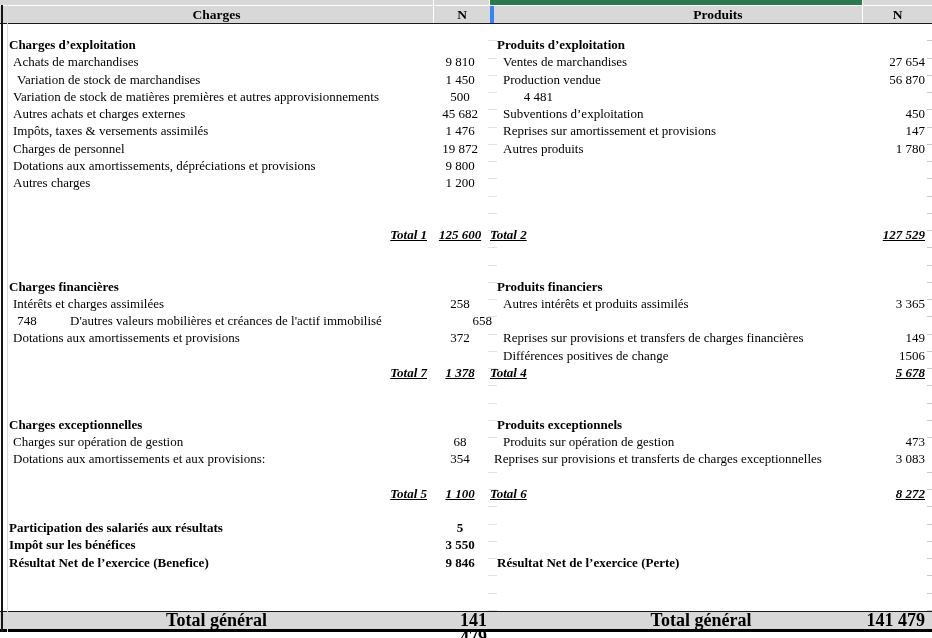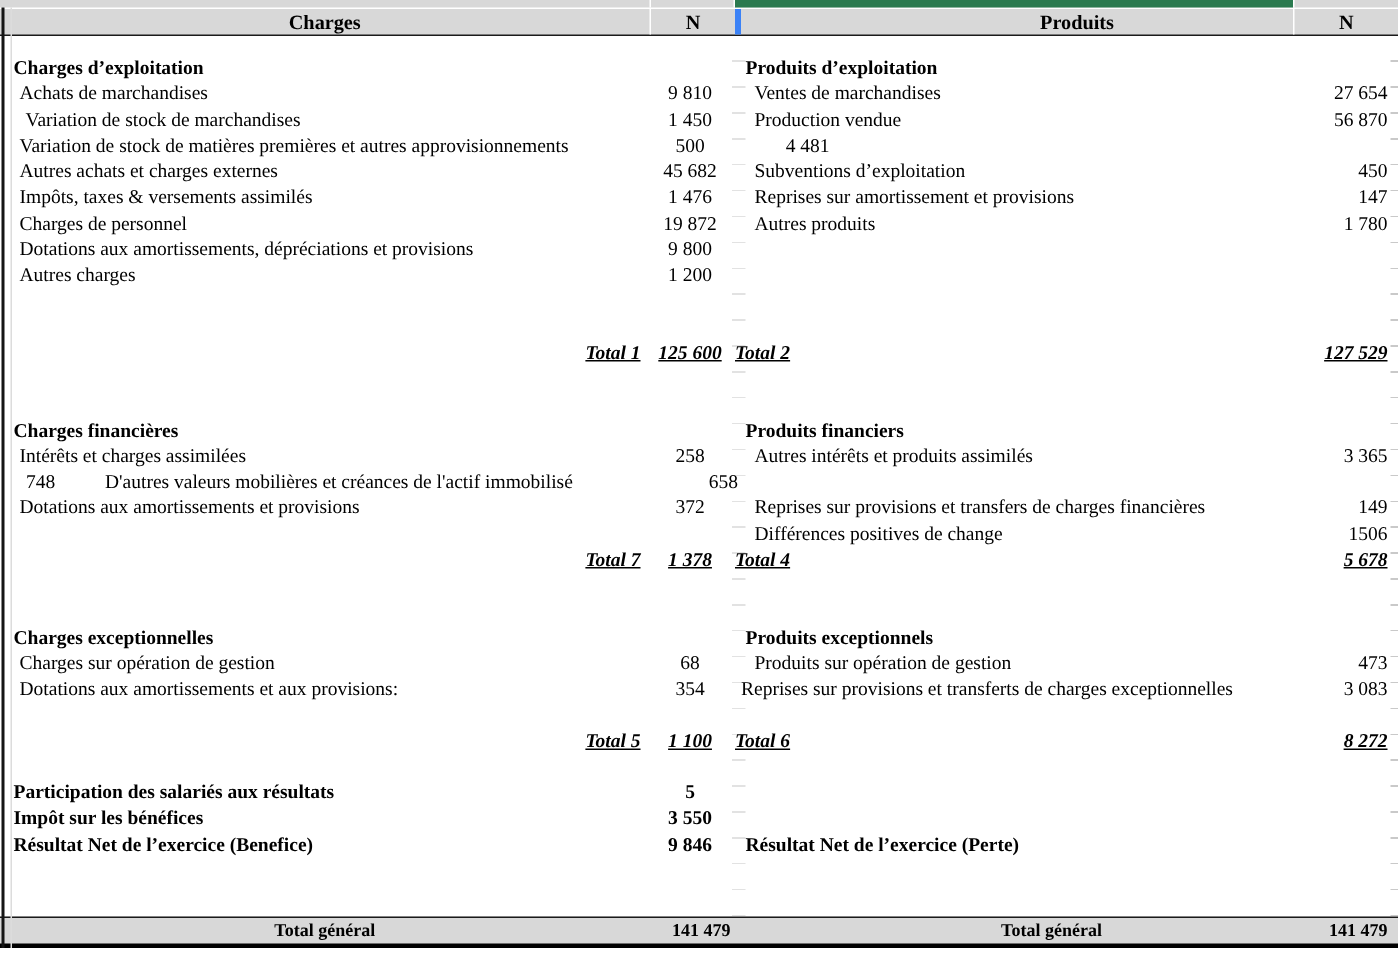--- a/index.html
+++ b/index.html
@@ -31,21 +31,21 @@
   .it{padding-left:13px}
   .it2{padding-left:17px}
   .rsec{font-weight:bold;padding-left:7px}
   .rit{padding-left:13px}
   .rit0{padding-left:4px}
   .tot{font-weight:bold;font-style:italic;text-decoration:underline;}
   .lc.tot{text-align:right;padding-right:6px}
   .rc.tot{text-align:left;padding-right:9px}
   .row.b{font-weight:bold}
   
-  .footer{position:absolute;top:611px;left:0;width:932px;height:17px;background:#d8d8d8;border-top:1px solid #1a1a1a;border-bottom:3px solid #000;display:flex;font-weight:bold;font-size:12px;line-height:17px;box-sizing:content-box;}
+  .footer{position:absolute;top:611px;left:0;width:932px;height:17px;background:#d8d8d8;border-top:1px solid #1a1a1a;border-bottom:3px solid #000;display:flex;font-weight:bold;font-size:18px;line-height:17px;box-sizing:content-box;}
   .fc{box-sizing:border-box;flex:none;}
   .fc1{width:433px;text-align:center}
   .fc2{width:57px;text-align:right;padding-right:3px}
   .fc3{width:372px;text-align:center;padding-left:50px}
   .fc4{width:70px;text-align:right;padding-right:7px}
   
   .left-border{position:absolute;left:1px;top:5px;width:2px;height:627px;background:#151515;}
   .left-gridline{position:absolute;left:7px;top:5px;width:1px;height:627px;background:#dcdcdc;}
   .stubs-right{position:absolute;left:927px;top:24px;width:5px;height:587px;
     background:repeating-linear-gradient(to bottom,transparent 0px,transparent 16.26px,#c9c9c9 16.26px,#c9c9c9 17.26px);}

